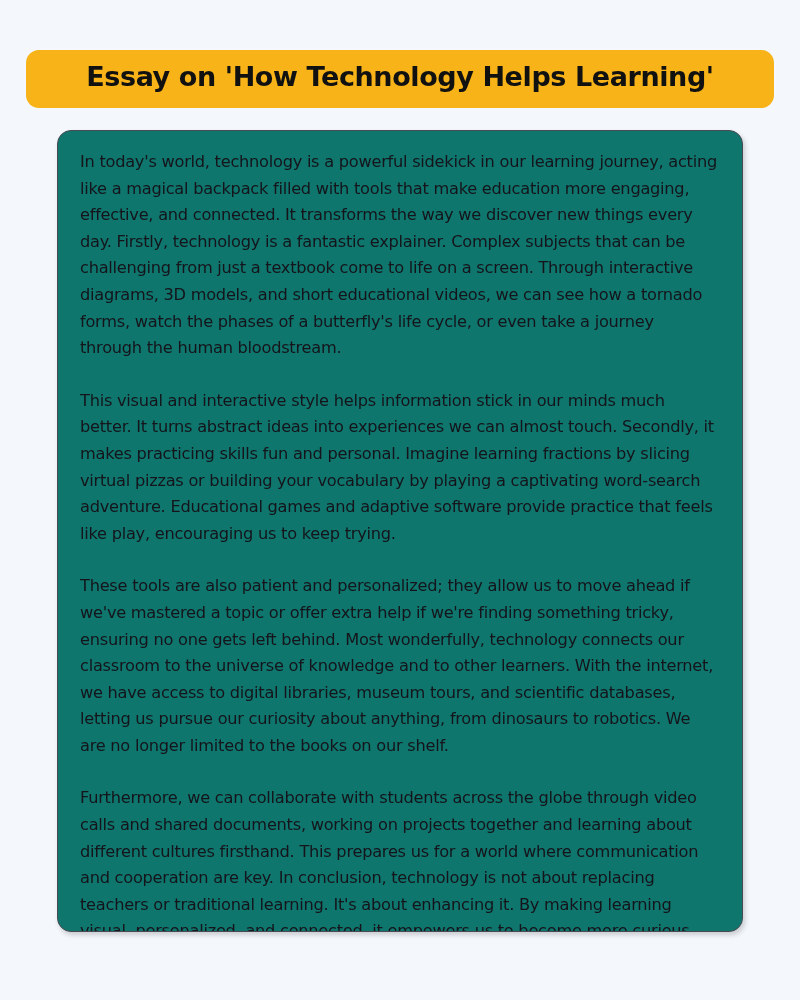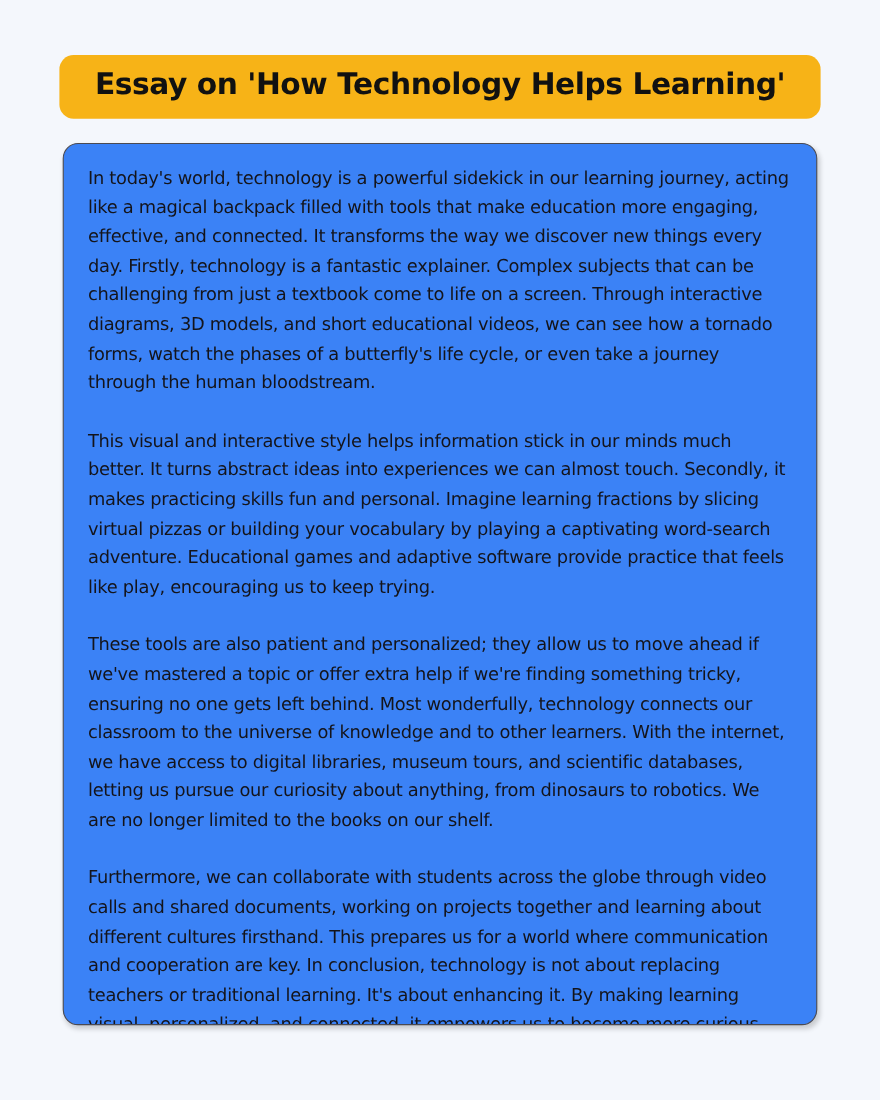--- a/index.html
+++ b/index.html
@@ -18,21 +18,21 @@
     position: relative;
     width: 800px;
     height: 1000px;
     box-sizing: border-box;
     display: flex;
     flex-direction: column;
     align-items: center;
   }
   .title-bar {
     margin-top: 50px;
-    width: 692px;
+    width: 748px;
     min-height: 58px;
     background: #f7b317;
     border-radius: 13px;
     display: flex;
     align-items: center;
     justify-content: center;
     box-sizing: border-box;
     padding: 6px 18px 10px 18px;
   }
   .title-text {
@@ -43,21 +43,21 @@
     color: #111111;
     text-align: center;
     line-height: 1.1;
     white-space: nowrap;
   }
   .essay-card {
     margin-top: 22px;
     width: 686px;
     height: 802px;
     box-sizing: border-box;
-    background: #3b82f6;
+    background: #0f766e;
     border: 1.6px solid #4a4a52;
     border-radius: 14px;
     box-shadow: 2px 3px 5px rgba(0,0,0,0.18);
     padding: 18px 22px 14px 22px;
     overflow: hidden;
   }
   .essay-body {
     font-family: "DejaVu Sans", "Liberation Sans", sans-serif;
     font-size: 16.2px;
     line-height: 26.6px;

